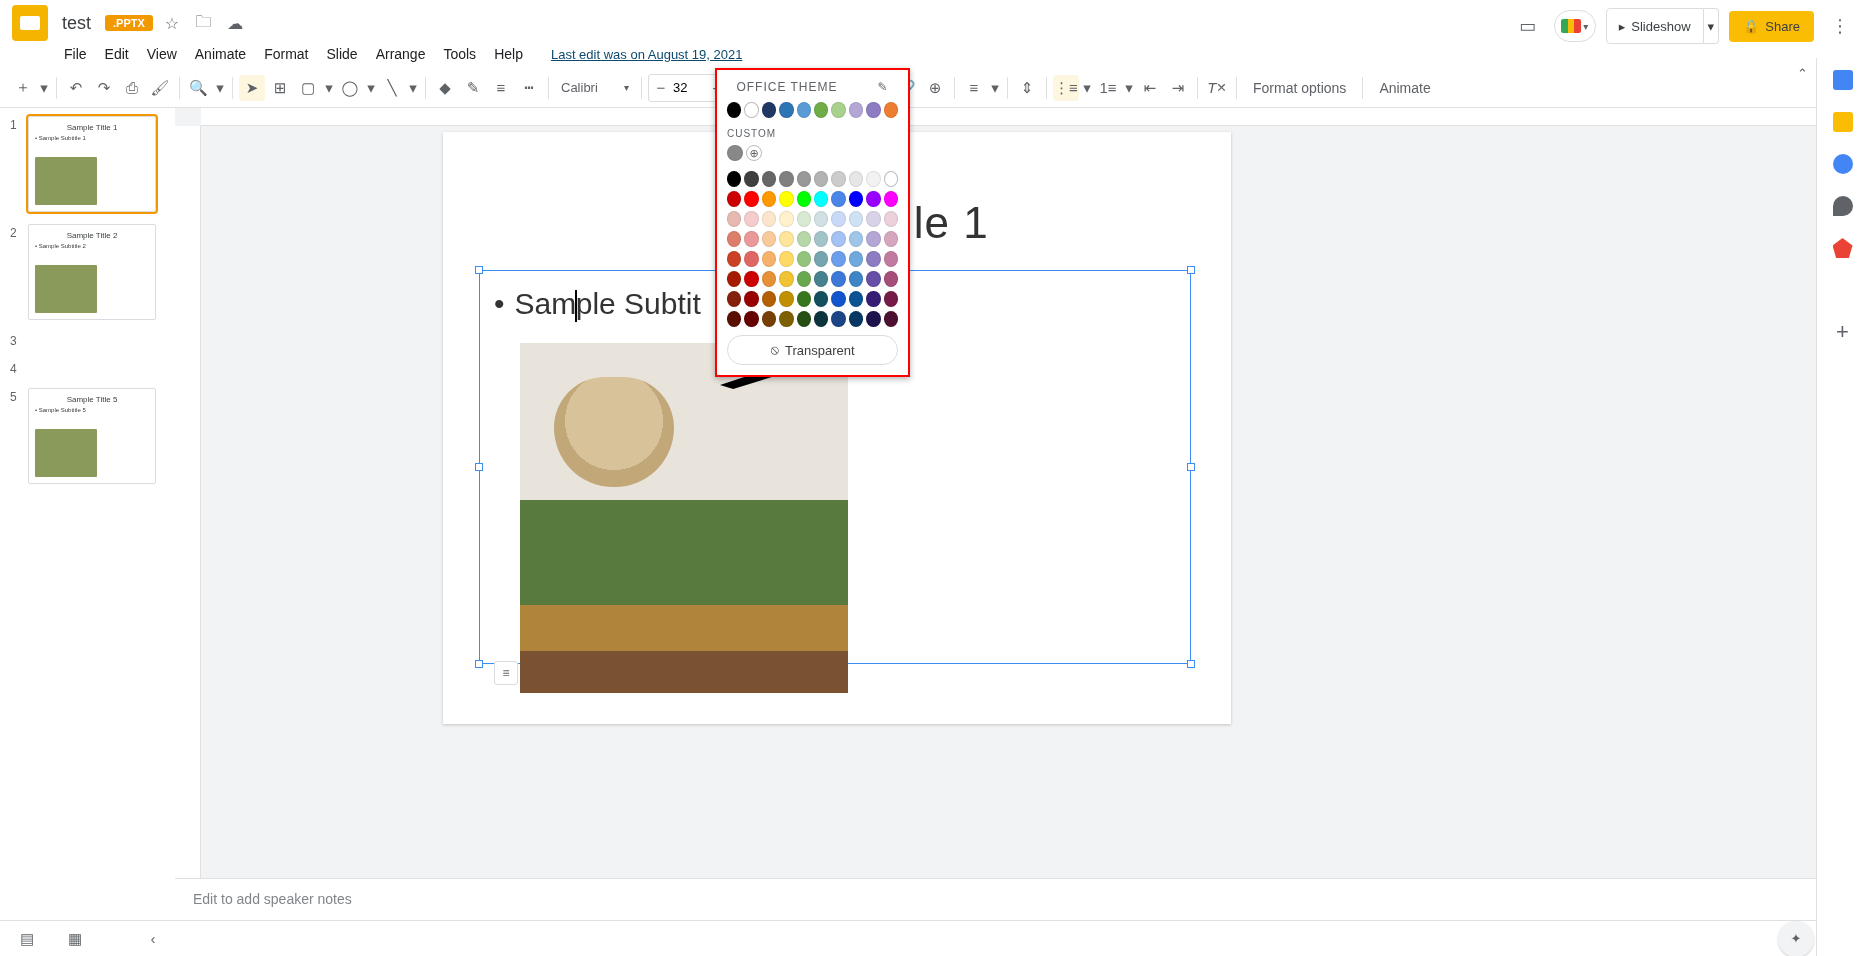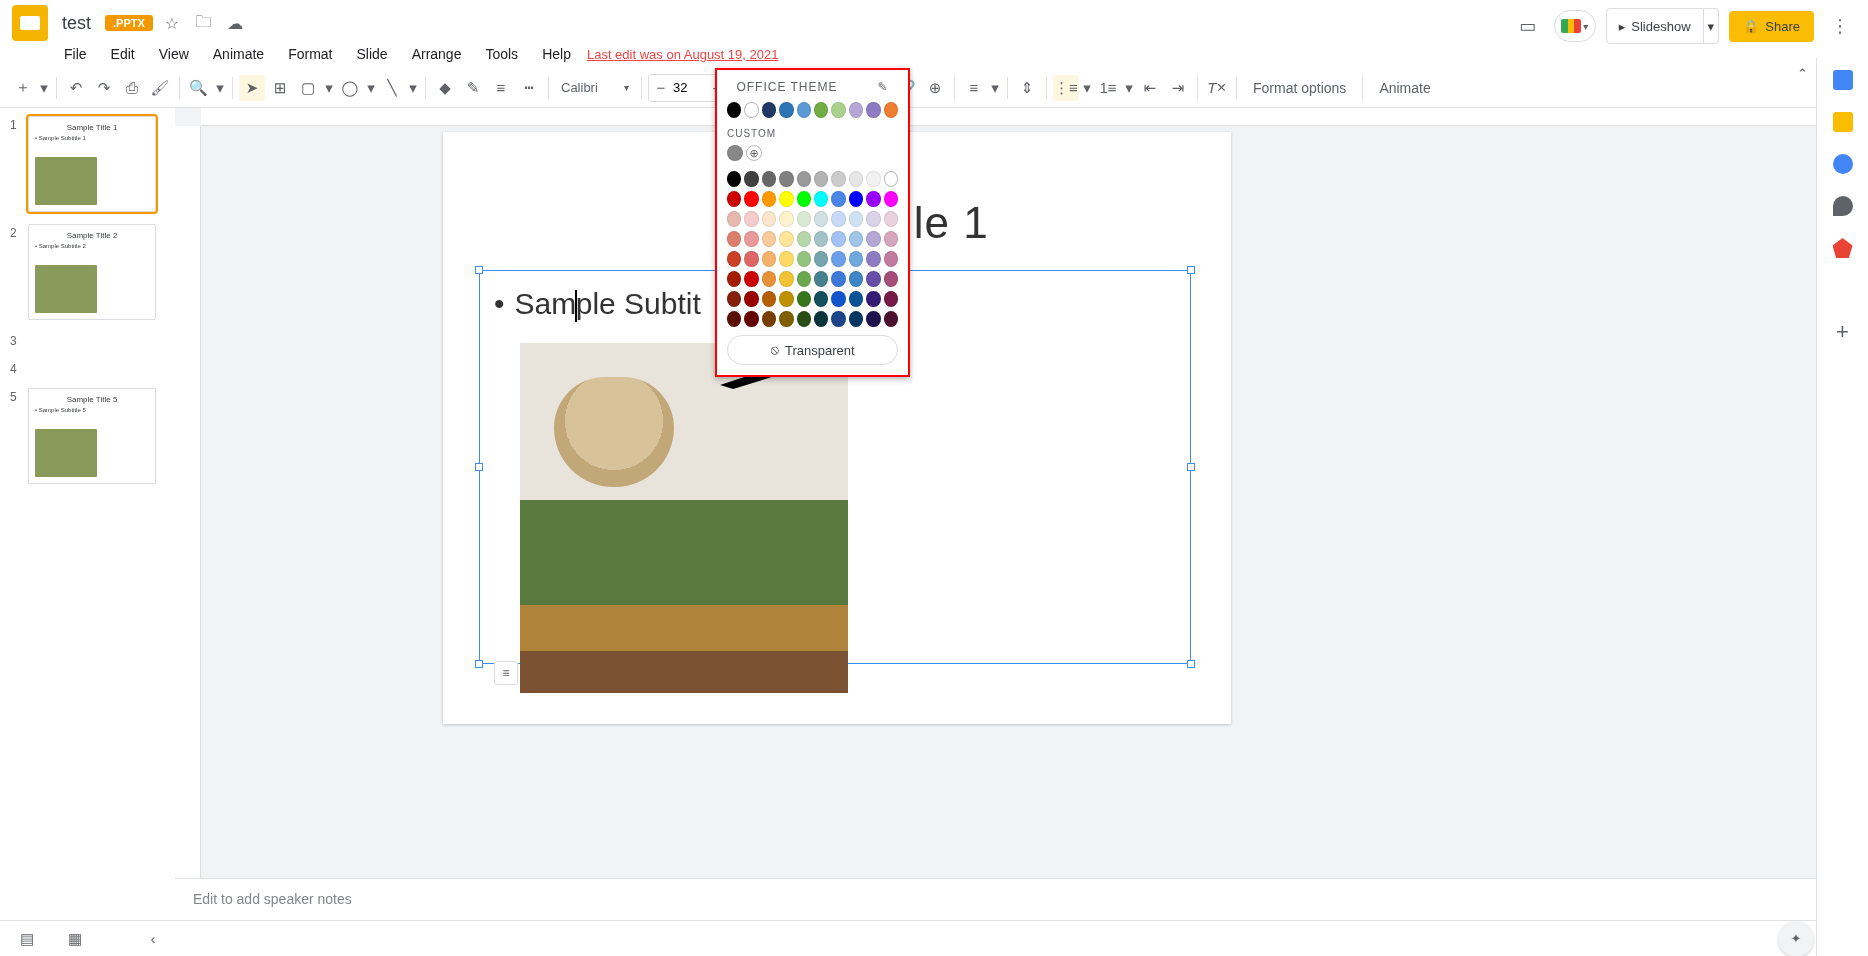--- a/index.html
+++ b/index.html
@@ -10,23 +10,23 @@
 .doc-title { font-size:18px; color:#3c4043; padding:2px 6px; }
 .pptx-badge { background:#f29900; color:#fff; padding:2px 8px; border-radius:3px; font-size:11px; font-weight:bold; }
 .ti-icon { color:#5f6368; font-size:16px; padding:0 4px; cursor:pointer; }
 .top-right { position:absolute; right:12px; top:8px; display:flex; gap:10px; align-items:center; }
 .icon-btn { width:32px; height:32px; display:flex; align-items:center; justify-content:center; border-radius:4px; color:#5f6368; cursor:pointer; font-size:18px; }
 .meet-btn{width:42px;height:32px;border:1px solid #dadce0;border-radius:16px;display:flex;align-items:center;justify-content:center;}
 .meet-icon{width:20px;height:14px;background:linear-gradient(90deg,#34a853 0 33%,#fbbc05 33% 66%,#ea4335 66%);border-radius:2px;}
 .slideshow-btn { border:1px solid #dadce0; border-radius:4px 0 0 4px; padding:6px 12px; display:flex; align-items:center; gap:6px; cursor:pointer; height:36px;}
 .slideshow-dd{border:1px solid #dadce0;border-left:0;border-radius:0 4px 4px 0;height:36px;padding:0 4px;display:flex;align-items:center;cursor:pointer;}
 .share-btn { background:#fbbc04; color:#3c4043; border-radius:4px; padding:8px 14px; display:flex; align-items:center; gap:6px; font-weight:500; cursor:pointer;}
-.menubar { display:flex; gap:8px; padding:2px 12px 2px 56px; align-items:center; height:28px; }
+.menubar { display:flex; gap:2px; padding:2px 12px 2px 56px; align-items:center; height:28px; }
 .menu-item { padding:4px 8px; cursor:pointer; font-size:14px; color:#202124; }
-.last-edit { color:#ef4444; text-decoration:underline; font-size:13px; cursor:pointer;}
+.last-edit { color:#0c4a6e; text-decoration:underline; font-size:13px; margin-left:18px; cursor:pointer;}
 .toolbar { display:flex; align-items:center; padding:4px 10px; border-bottom:1px solid #e0e0e0; height:40px; gap:2px; position:relative; }
 .tb-btn { min-width:26px; height:26px; display:flex; align-items:center; justify-content:center; border-radius:3px; cursor:pointer; color:#5f6368; font-size:15px;}
 .tb-btn.active { background:#fef7e0; outline:2px solid red;}
 .tb-sep { width:1px; height:22px; background:#e0e0e0; margin:0 4px; }
 .zoom-group,.font-select{display:flex;align-items:center;gap:2px;}
 .font-select{border:0;padding:0 6px;min-width:80px;justify-content:space-between;color:#5f6368;}
 .font-size-group{display:flex;align-items:center;border:1px solid #dadce0;border-radius:3px;}
 .font-size-group .tb-btn{min-width:24px;}
 .font-size-val{width:32px;text-align:left;font-size:13px;border:0;}
 .text-color{position:relative;}

